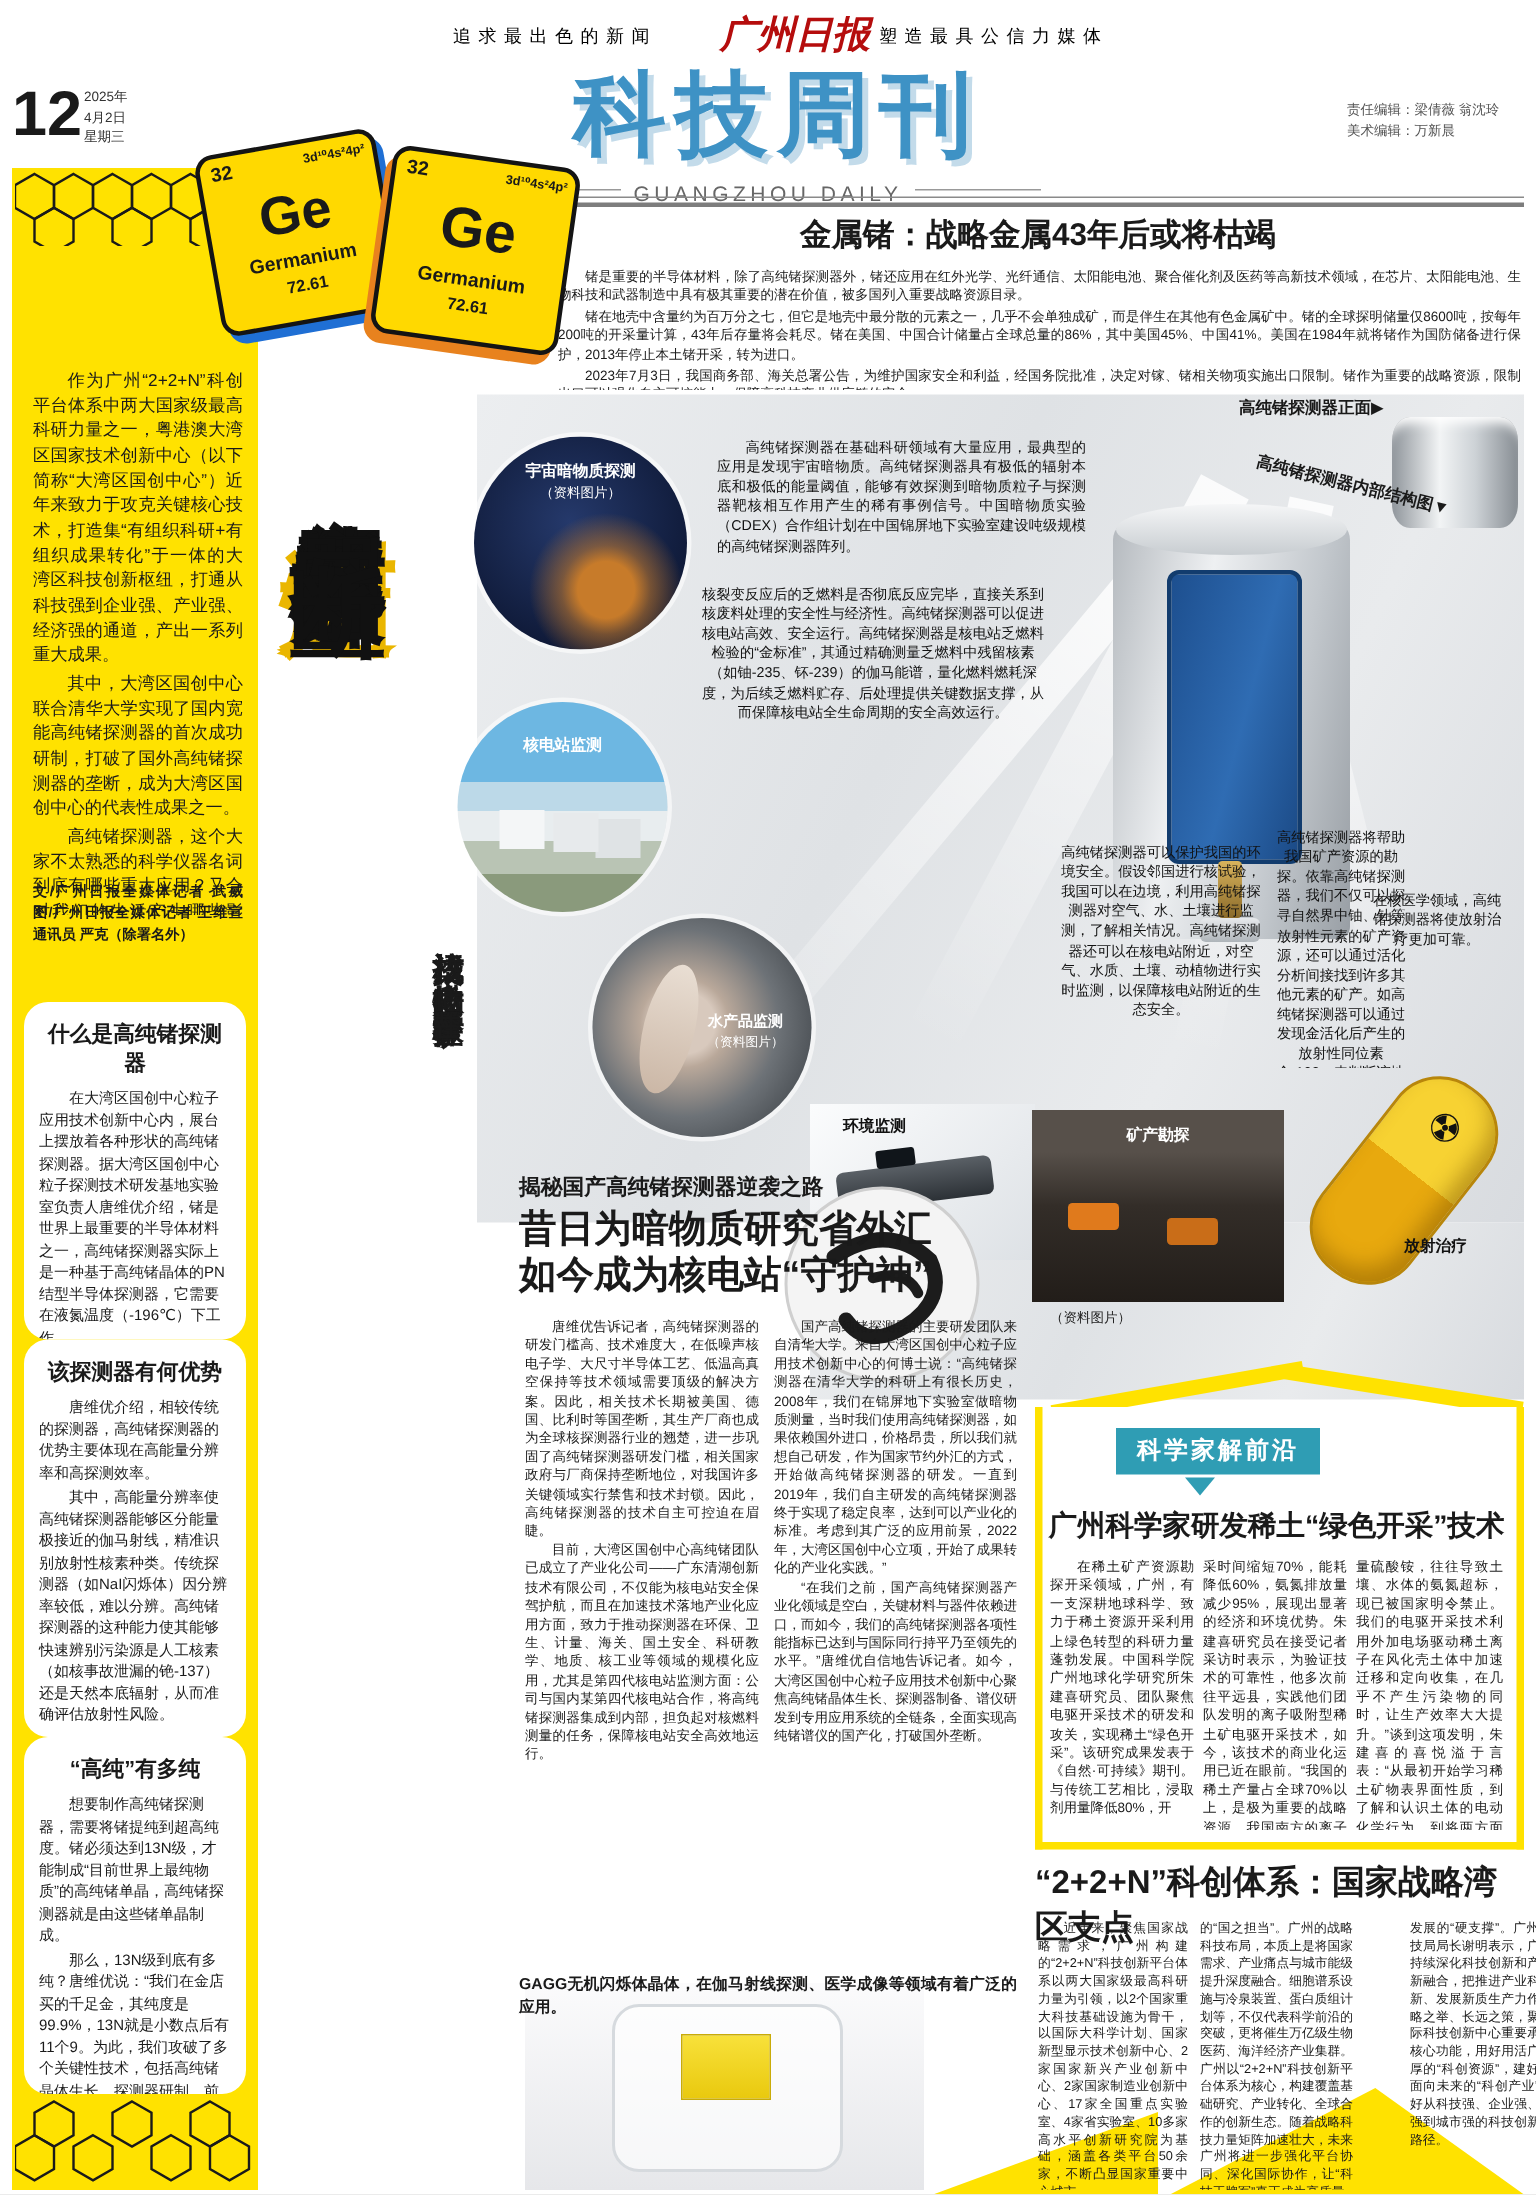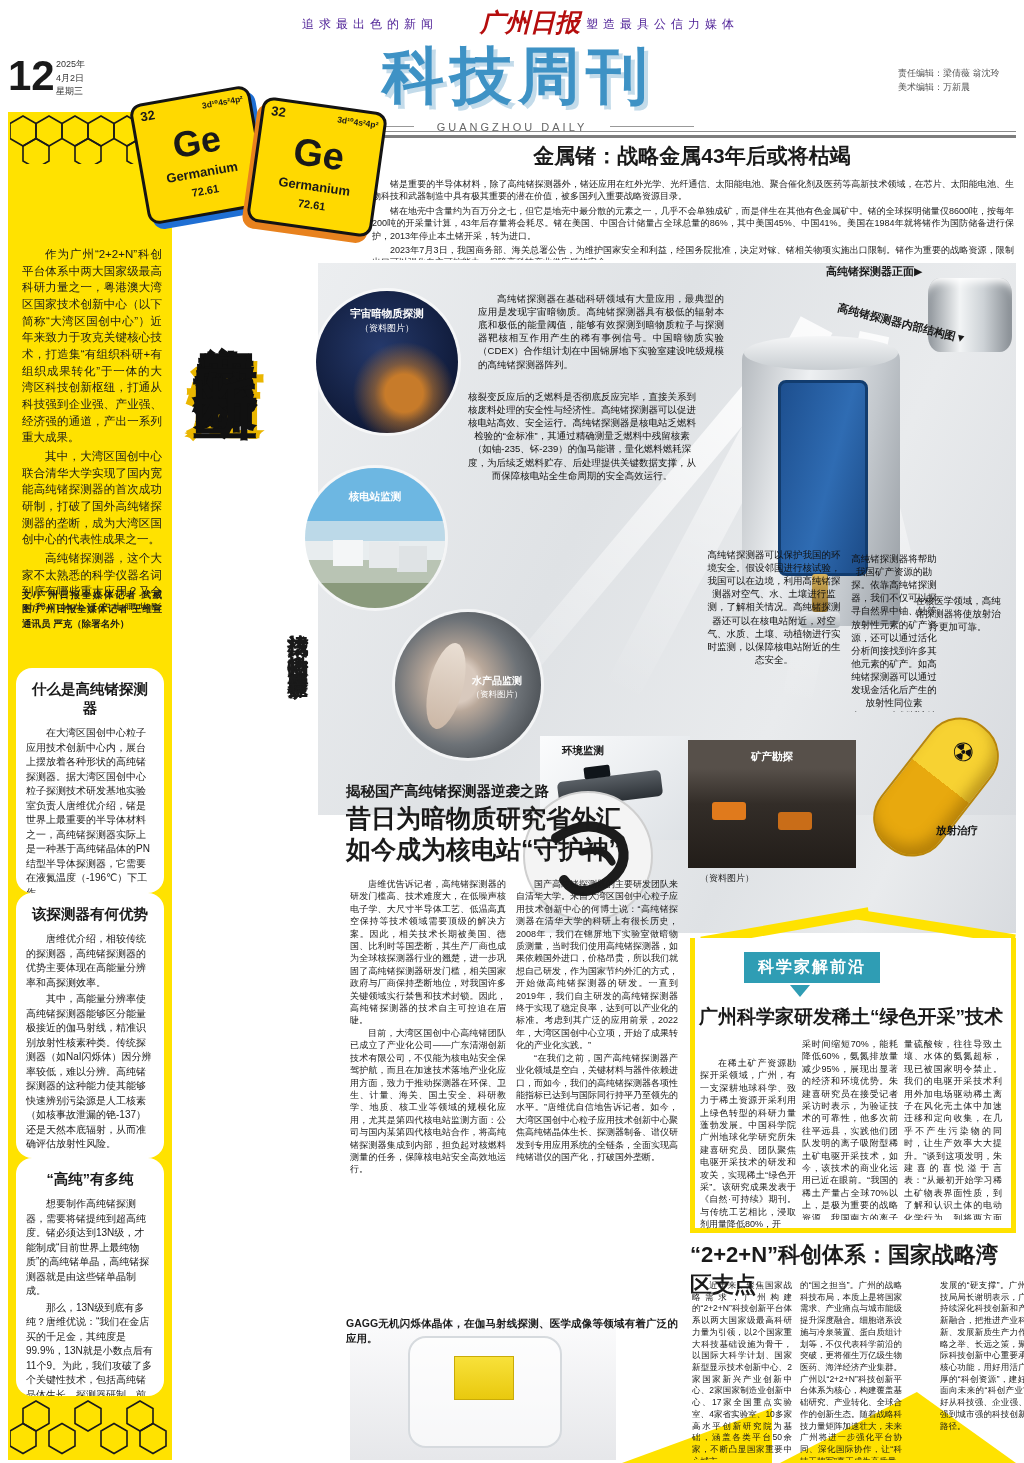--- a/index.html
+++ b/index.html
@@ -8,21 +8,21 @@
   .abs{position:absolute;}
   .just{text-align:justify;}
   .ctr{text-align:center;}
   .indent p{text-indent:2em;margin:0 0 2px 0;}
   .vert{writing-mode:vertical-rl;text-orientation:upright;}
   .smallbody{font-size:9px;line-height:1.38;}
   .photo-cap{color:#fff;font-weight:bold;}
   
   #masthead{font-size:62px;font-weight:900;color:#3e92c5;letter-spacing:6px;
             text-shadow:4px 4px 0 #c3dbea;}
-  .slogan{font-size:12px;letter-spacing:5px;color:#4c1d95;}
+  .slogan{font-size:12px;letter-spacing:5px;color:#000000;}
   #gz-logo{font-family:"DejaVu Serif",serif;font-style:italic;font-weight:bold;color:#b50d0d;font-size:25px;}
   .hdr-rule1{border-top:1px solid #8a8a8a;}
   .hdr-rule2{background:#7d7d7d;height:3px;}
   
   #ysb{background:#ffe200;}
   .wbox{background:#fff;border-radius:16px;padding:10px 10px;overflow:hidden;}
   .wbox h3{margin:2px 0 8px 0;font-size:14.5px;text-align:center;font-weight:900;}
   .wbox p{font-size:10px;line-height:1.45;text-indent:2em;margin:0 0 2px 0;}
   
   #main-headline{line-height:1;letter-spacing:2px;font-weight:900;}
@@ -50,21 +50,21 @@
 </style>
 </head>
 <body>
 
 <div id="page">
 
   <div class="abs slogan" style="left:302px;top:16px;">追求最出色的新闻</div>
   <div class="abs" id="gz-logo" style="left:480px;top:6px;">广州日报</div>
   <div class="abs slogan" style="left:586px;top:16px;">塑造最具公信力媒体</div>
   <div class="abs" id="masthead" style="left:382px;top:34px;">科技周刊</div>
-  <div class="abs" style="left:420px;top:121px;width:184px;text-align:center;font-size:11px;letter-spacing:3px;color:#666;">GUANGZHOU DAILY</div>
+  <div class="abs" style="left:420px;top:121px;width:184px;text-align:center;font-size:14px;letter-spacing:3px;color:#666;">GUANGZHOU DAILY</div>
   <div class="abs" style="left:330px;top:126px;width:84px;border-top:1px solid #999;"></div>
   <div class="abs" style="left:610px;top:126px;width:84px;border-top:1px solid #999;"></div>
 
   <div class="abs" style="left:8px;top:52px;font-size:42px;font-weight:900;">12</div>
   <div class="abs" style="left:56px;top:58px;font-size:9px;line-height:1.5;color:#333;">
     <div>2025年</div>
     <div>4月2日</div>
     <div>星期三</div>
   </div>
   <div class="abs" style="left:898px;top:66px;font-size:9px;line-height:1.6;color:#555;">
@@ -173,21 +173,21 @@
     <div class="abs" style="left:28px;top:72px;width:30px;height:26px;background:#f4f6f7;box-shadow:36px 2px 0 #e7eaec,64px 6px 0 #dfe3e5;"></div>
   </div>
   <div class="abs circ" style="left:395px;top:612px;width:146px;height:146px;z-index:3;background:radial-gradient(circle at 42% 48%,#d8c9bd 0 18%,#b9a89a 26%,#6d7277 55%,#2e3338 100%);">
     <div class="abs" style="left:34px;top:30px;width:34px;height:88px;background:linear-gradient(#e9ded3,#cbb7a6);border-radius:17px/44px;transform:rotate(14deg);"></div>
     <div class="abs photo-cap ctr" style="left:62px;top:62px;width:80px;font-size:10px;">水产品监测</div>
     <div class="abs photo-cap ctr" style="left:62px;top:77px;width:80px;font-size:8.5px;font-weight:normal;">（资料图片）</div>
   </div>
 
   <div class="abs just blocktxt" style="left:478px;top:292px;width:246px;z-index:3;text-indent:2em;">高纯锗探测器在基础科研领域有大量应用，最典型的应用是发现宇宙暗物质。高纯锗探测器具有极低的辐射本底和极低的能量阈值，能够有效探测到暗物质粒子与探测器靶核相互作用产生的稀有事例信号。中国暗物质实验（CDEX）合作组计划在中国锦屏地下实验室建设吨级规模的高纯锗探测器阵列。</div>
   <div class="abs ctr blocktxt" style="left:468px;top:390px;width:228px;z-index:3;">核裂变反应后的乏燃料是否彻底反应完毕，直接关系到核废料处理的安全性与经济性。高纯锗探测器可以促进核电站高效、安全运行。高纯锗探测器是核电站乏燃料检验的“金标准”，其通过精确测量乏燃料中残留核素（如铀-235、钚-239）的伽马能谱，量化燃料燃耗深度，为后续乏燃料贮存、后处理提供关键数据支撑，从而保障核电站全生命周期的安全高效运行。</div>
-  <div class="abs ctr blocktxt" style="left:703px;top:548px;width:142px;z-index:3;">高纯锗探测器可以保护我国的环境安全。假设邻国进行核试验，我国可以在边境，利用高纯锗探测器对空气、水、土壤进行监测，了解相关情况。高纯锗探测器还可以在核电站附近，对空气、水质、土壤、动植物进行实时监测，以保障核电站附近的生态安全。</div>
+  <div class="abs ctr blocktxt" style="left:703px;top:562px;width:142px;z-index:3;">高纯锗探测器可以保护我国的环境安全。假设邻国进行核试验，我国可以在边境，利用高纯锗探测器对空气、水、土壤进行监测，了解相关情况。高纯锗探测器还可以在核电站附近，对空气、水质、土壤、动植物进行实时监测，以保障核电站附近的生态安全。</div>
   <div class="abs ctr blocktxt" style="left:848px;top:552px;width:92px;height:160px;overflow:hidden;z-index:3;">高纯锗探测器将帮助我国矿产资源的勘探。依靠高纯锗探测器，我们不仅可以探寻自然界中铀、钍等放射性元素的矿产资源，还可以通过活化分析间接找到许多其他元素的矿产。如高纯锗探测器可以通过发现金活化后产生的放射性同位素金-198，来判断该地是否有金矿。</div>
   <div class="abs ctr blocktxt" style="left:912px;top:594px;width:92px;z-index:3;">在核医学领域，高纯锗探测器将使放射治疗更加可靠。</div>
 
   <div class="abs" style="left:826px;top:264px;font-size:11px;font-weight:900;z-index:3;">高纯锗探测器正面▶</div>
   <div class="abs" style="left:928px;top:278px;width:84px;height:74px;z-index:2;background:linear-gradient(90deg,#8f959b,#f2f4f5 38%,#cdd2d6 66%,#878d93);border-radius:12px/16px;box-shadow:inset 0 10px 8px -6px #ffffff;"></div>
   <div class="abs" style="left:836px;top:316px;font-size:11px;font-weight:900;transform:rotate(14deg);z-index:3;">高纯锗探测器内部结构图▼</div>
   <div class="abs" style="left:742px;top:336px;width:158px;height:300px;z-index:2;">
     <div class="abs" style="left:0;top:10px;width:158px;height:280px;background:linear-gradient(100deg,#b4b9be,#eef0f2 35%,#c3c8cd 70%,#989ea4);border-radius:14px 14px 8px 8px;"></div>
     <div class="abs" style="left:2px;top:0;width:154px;height:34px;background:linear-gradient(#f5f6f7,#c8cdd1);border-radius:50%;"></div>
     <div class="abs" style="left:36px;top:44px;width:84px;height:190px;background:linear-gradient(105deg,#1d4f8f,#2f6cb3 55%,#1b4a86);border:3px solid #123c6e;border-radius:8px;"></div>
@@ -237,21 +237,21 @@
     <div class="abs" style="left:58px;top:14px;width:150px;height:108px;background:rgba(255,255,255,.65);border:2px solid #d6dade;border-radius:18px;"></div>
     <div class="abs" style="left:104px;top:34px;width:58px;height:42px;background:linear-gradient(#f8e13a,#e9c90e);border:1px solid #c9ab08;"></div>
   </div>
 
   <div class="abs" style="left:700px;top:922px;width:170px;height:10px;background:#ffe200;transform:rotate(-10deg);z-index:2;"></div>
   <div class="abs" style="left:856px;top:922px;width:160px;height:10px;background:#ffe200;transform:rotate(9deg);z-index:2;"></div>
   <div class="abs" id="frontier" style="left:690px;top:938px;width:316px;height:290px;z-index:2;"></div>
   <div class="abs" id="frontier-badge" style="left:744px;top:952px;z-index:3;">科学家解前沿</div>
   <div class="abs tri" style="left:790px;top:985px;border-left:10px solid transparent;border-right:10px solid transparent;border-top:12px solid #2f9db4;z-index:3;"></div>
   <div class="abs ctr" style="left:696px;top:1004px;width:310px;font-size:19px;font-weight:900;z-index:3;">广州科学家研发稀土“绿色开采”技术</div>
-  <div class="abs col" style="left:700px;top:1038px;width:96px;height:182px;z-index:3;margin-top:19px;">
+  <div class="abs col" style="left:700px;top:1038px;width:96px;height:182px;z-index:3;">
     <p>在稀土矿产资源勘探开采领域，广州，有一支深耕地球科学、致力于稀土资源开采利用上绿色转型的科研力量蓬勃发展。中国科学院广州地球化学研究所朱建喜研究员、团队聚焦电驱开采技术的研发和攻关，实现稀土“绿色开采”。该研究成果发表于《自然·可持续》期刊。与传统工艺相比，浸取剂用量降低80%，开</p>
   </div>
   <div class="abs col" style="left:802px;top:1038px;width:96px;height:182px;z-index:3;">
     <p style="text-indent:0;">采时间缩短70%，能耗降低60%，氨氮排放量减少95%，展现出显著的经济和环境优势。朱建喜研究员在接受记者采访时表示，为验证技术的可靠性，他多次前往平远县，实践他们团队发明的离子吸附型稀土矿电驱开采技术，如今，该技术的商业化运用已近在眼前。“我国的稀土产量占全球70%以上，是极为重要的战略资源。我国南方的离子吸附型稀土资源是重稀土的主要来源，具有更高的经济和战略价值。以往的原地浸矿开采方法需要使用大</p>
   </div>
   <div class="abs col" style="left:904px;top:1038px;width:98px;height:182px;z-index:3;">
     <p style="text-indent:0;">量硫酸铵，往往导致土壤、水体的氨氮超标，现已被国家明令禁止。我们的电驱开采技术利用外加电场驱动稀土离子在风化壳土体中加速迁移和定向收集，在几乎不产生污染物的同时，让生产效率大大提升。”谈到这项发明，朱建喜的喜悦溢于言表：“从最初开始学习稀土矿物表界面性质，到了解和认识土体的电动化学行为，到将两方面结合提出电驱开矿这一科学方法，到目前可实现的成果落地，前后经历了大约20年时间，这无疑是我最自豪的科研成果。”</p>
   </div>
 
   <h2 class="sec abs" style="left:690px;top:1240px;width:326px;font-size:22px;z-index:3;">“2+2+N”科创体系：国家战略湾区支点</h2>

